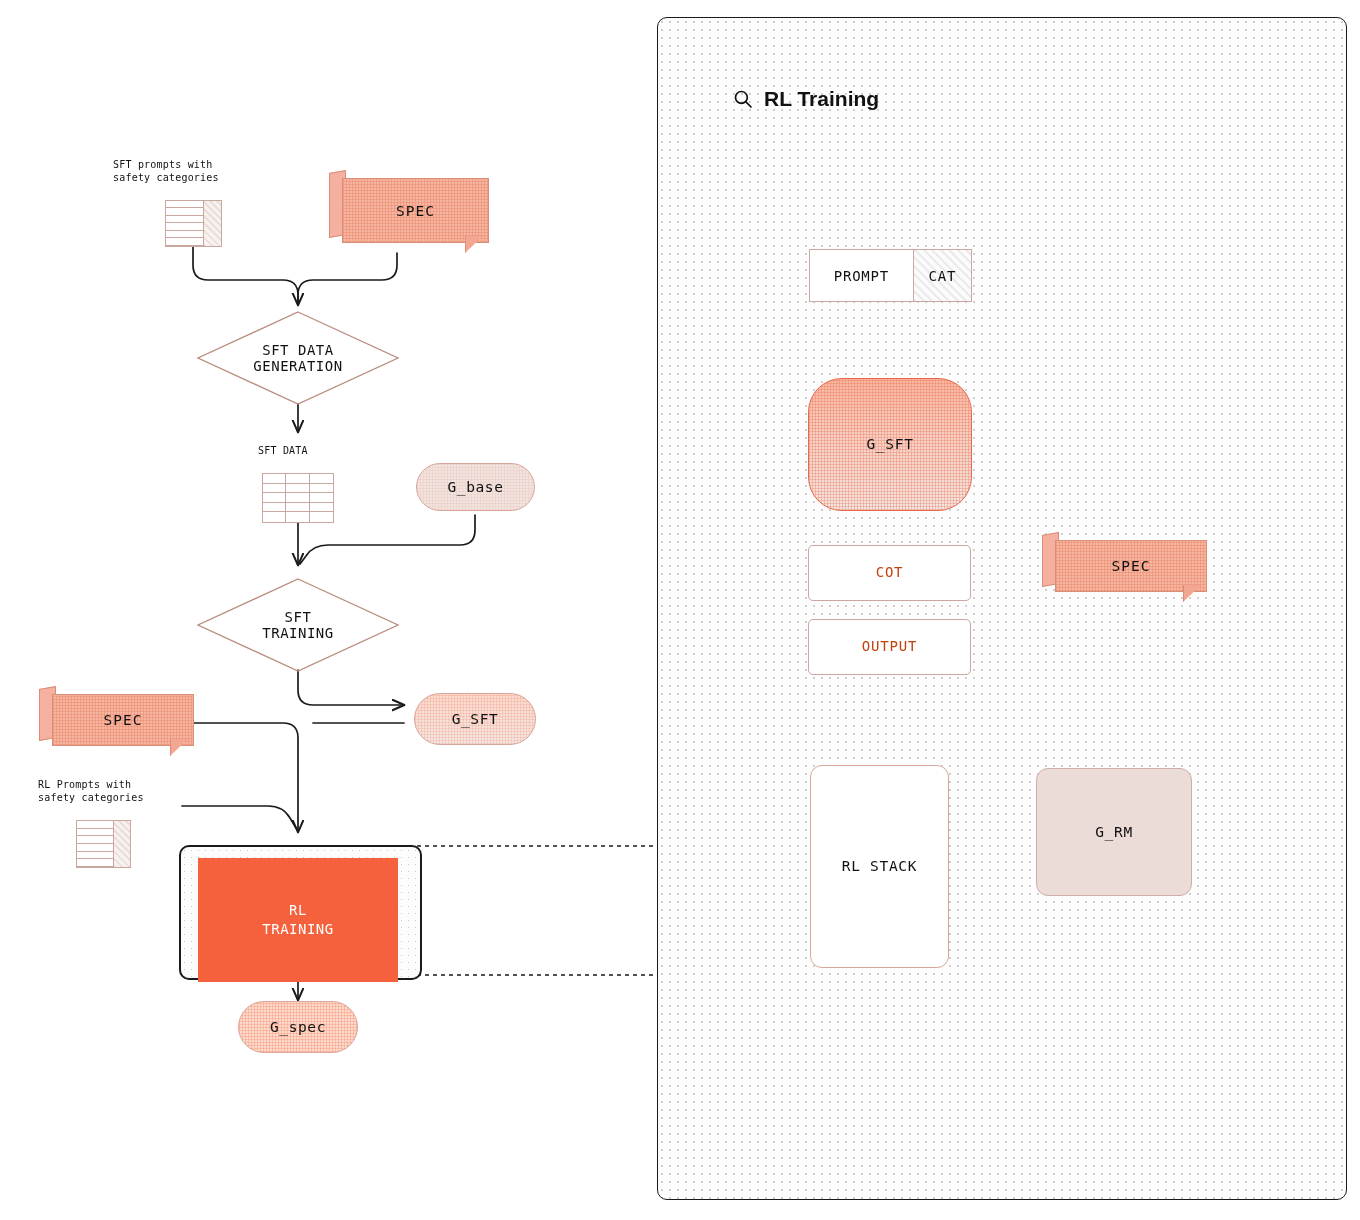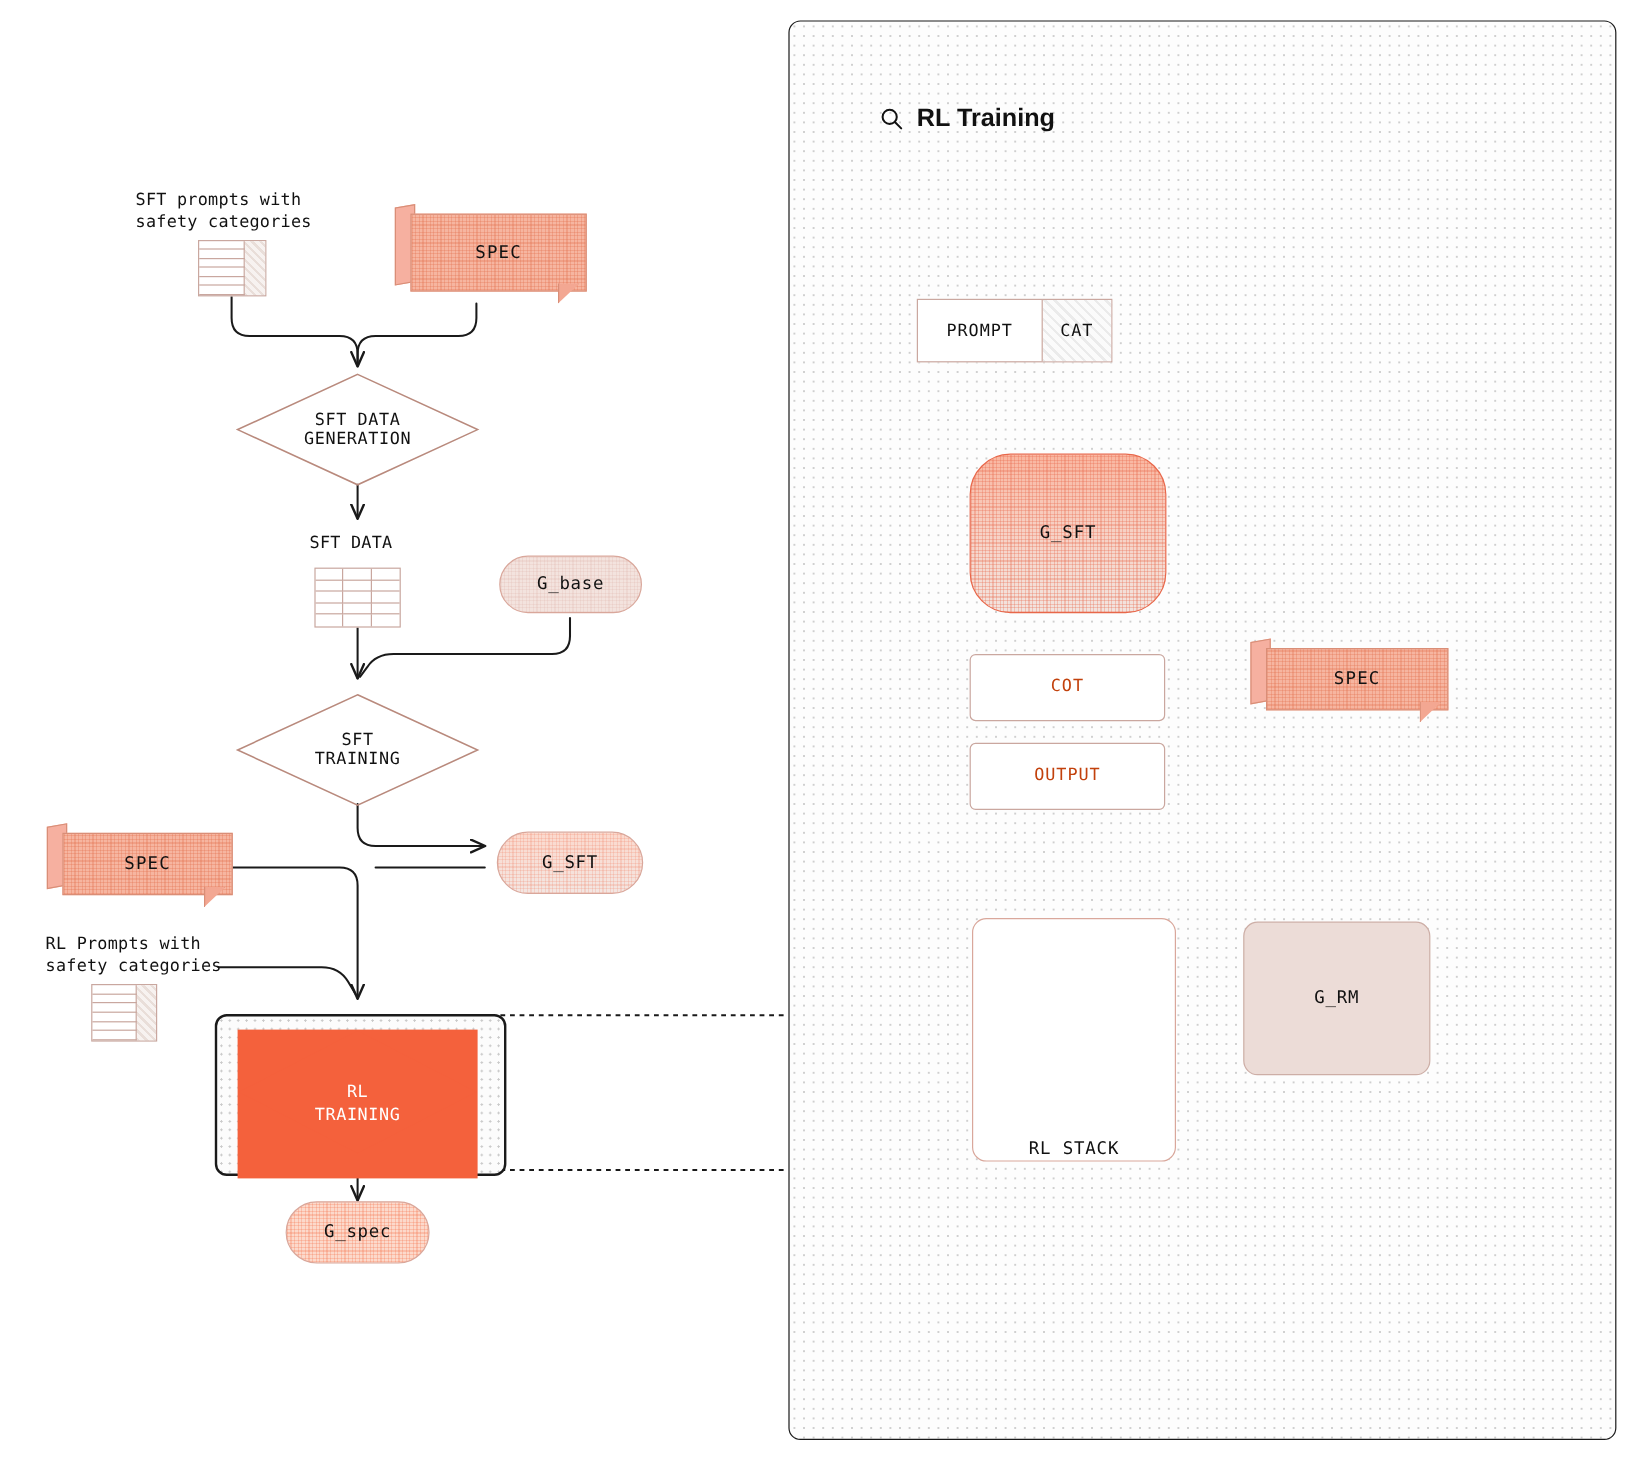--- a/index.html
+++ b/index.html
@@ -6,21 +6,21 @@
   body{width:1360px;height:1220px;position:relative;overflow:hidden;
        font-family:"DejaVu Sans Mono",monospace;}
   .stage{position:absolute;left:0;top:0;width:1360px;height:1220px;}
   svg.wires{position:absolute;left:0;top:0;width:1360px;height:1220px;overflow:visible;pointer-events:none;}
 
   
   .node{position:absolute;box-sizing:border-box;display:flex;align-items:center;
         justify-content:center;text-align:center;line-height:1.25;}
   .lbl{position:absolute;white-space:pre;line-height:1.3;color:#111;}
 
-  .cap-text{font-family:"DejaVu Sans Mono",monospace;font-size:14px;color:#111;letter-spacing:0.2px;}
+  .cap-text{font-family:"DejaVu Sans Mono",monospace;font-size:10px;color:#111;letter-spacing:0.2px;}
 
   
   .diamond-outline{position:absolute;}
   .diamond-outline .dtext{position:absolute;left:0;top:0;width:100%;height:100%;
        display:flex;align-items:center;justify-content:center;text-align:center;
        font-size:14px;color:#111;white-space:pre;letter-spacing:0.5px;}
 
   
   .pill{border-radius:999px;border:1.3px solid #d9a79b;font-size:14.5px;color:#111;letter-spacing:0.6px;}
   .pill.base{background:
@@ -262,21 +262,21 @@
   <div class="panel-title" style="left:733px;top:87px;">
     <span style="display:inline-block;width:20px;height:20px;">
       <svg width="20" height="20" viewBox="0 0 20 20">
         <circle cx="8.4" cy="8.4" r="5.9" fill="none" stroke="#111" stroke-width="1.7"></circle>
         <line x1="12.7" y1="12.7" x2="18" y2="18" stroke="#111" stroke-width="1.7" stroke-linecap="round"></line>
       </svg>
     </span>
     <span>RL Training</span>
   </div>
 
-  <div class="pcbox" style="left:764px;top:249px;width:163px;height:53px;">
+  <div class="pcbox" style="left:809px;top:249px;width:163px;height:53px;">
     <div class="cell" style="width:104px;">PROMPT</div>
     <div class="cell hatch" style="width:59px;">CAT</div>
   </div>
 
   <div class="node rrect gsft" style="left:808px;top:378px;width:164px;height:133px;">
     <span>G_SFT</span>
   </div>
 
   <div class="node box" style="left:808px;top:545px;width:163px;height:56px;border-radius:5px;">
     <span>COT</span>
@@ -285,21 +285,21 @@
   <div class="node box" style="left:808px;top:619px;width:163px;height:56px;border-radius:5px;">
     <span>OUTPUT</span>
   </div>
 
   <div class="specdoc" style="left:1031px;top:540px;width:165px;height:62px;">
     <div class="spine"></div>
     <div class="body">SPEC</div>
     <div class="fold"></div>
   </div>
 
-  <div class="node rrect white" style="left:810px;top:765px;width:170px;height:203px;align-items:flex-end;">
+  <div class="node rrect white" style="left:810px;top:765px;width:139px;height:203px;">
     <span>RL STACK</span>
   </div>
 
   <div class="node rrect rm" style="left:1036px;top:768px;width:156px;height:128px;">
     <span>G_RM</span>
   </div>
 
 </div>
 
 </body></html>

